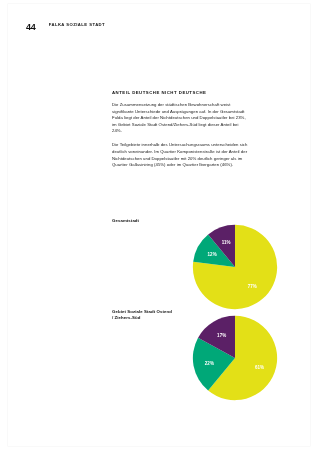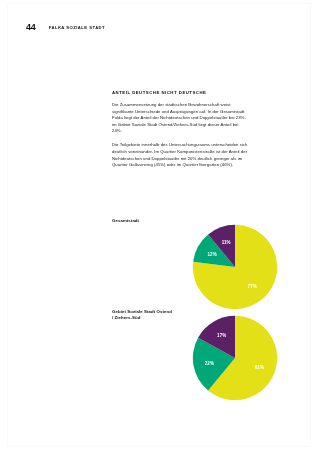--- a/index.html
+++ b/index.html
@@ -23,21 +23,21 @@
     background: #ffffff;
     box-shadow: 0 0 0 0.5px #f4f4f4;
   }
 
   
   .runhead {
     position: absolute;
     left: 18px;
     top: 18px;
     display: flex;
-    align-items: center;
+    align-items: flex-start;
     gap: 13px;
     white-space: nowrap;
   }
   .folio {
     font-size: 9px;
     font-weight: bold;
     color: #111111;
     letter-spacing: -0.2px;
   }
   .runhead-title {

